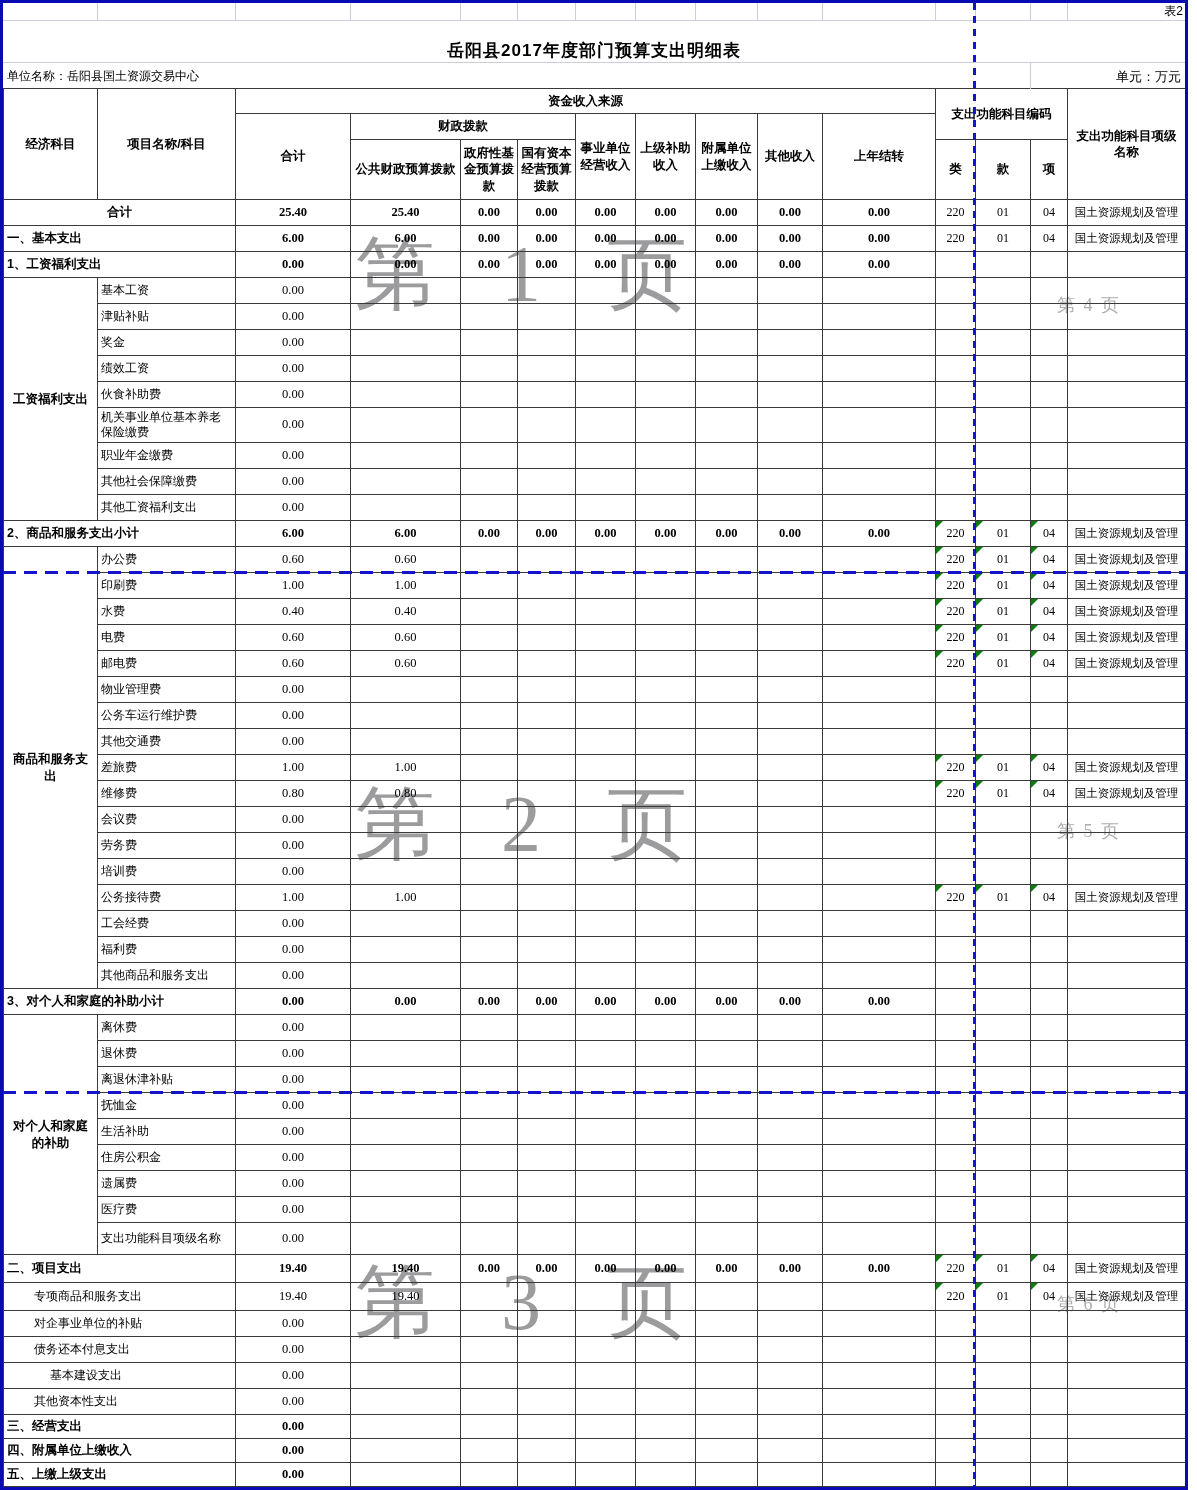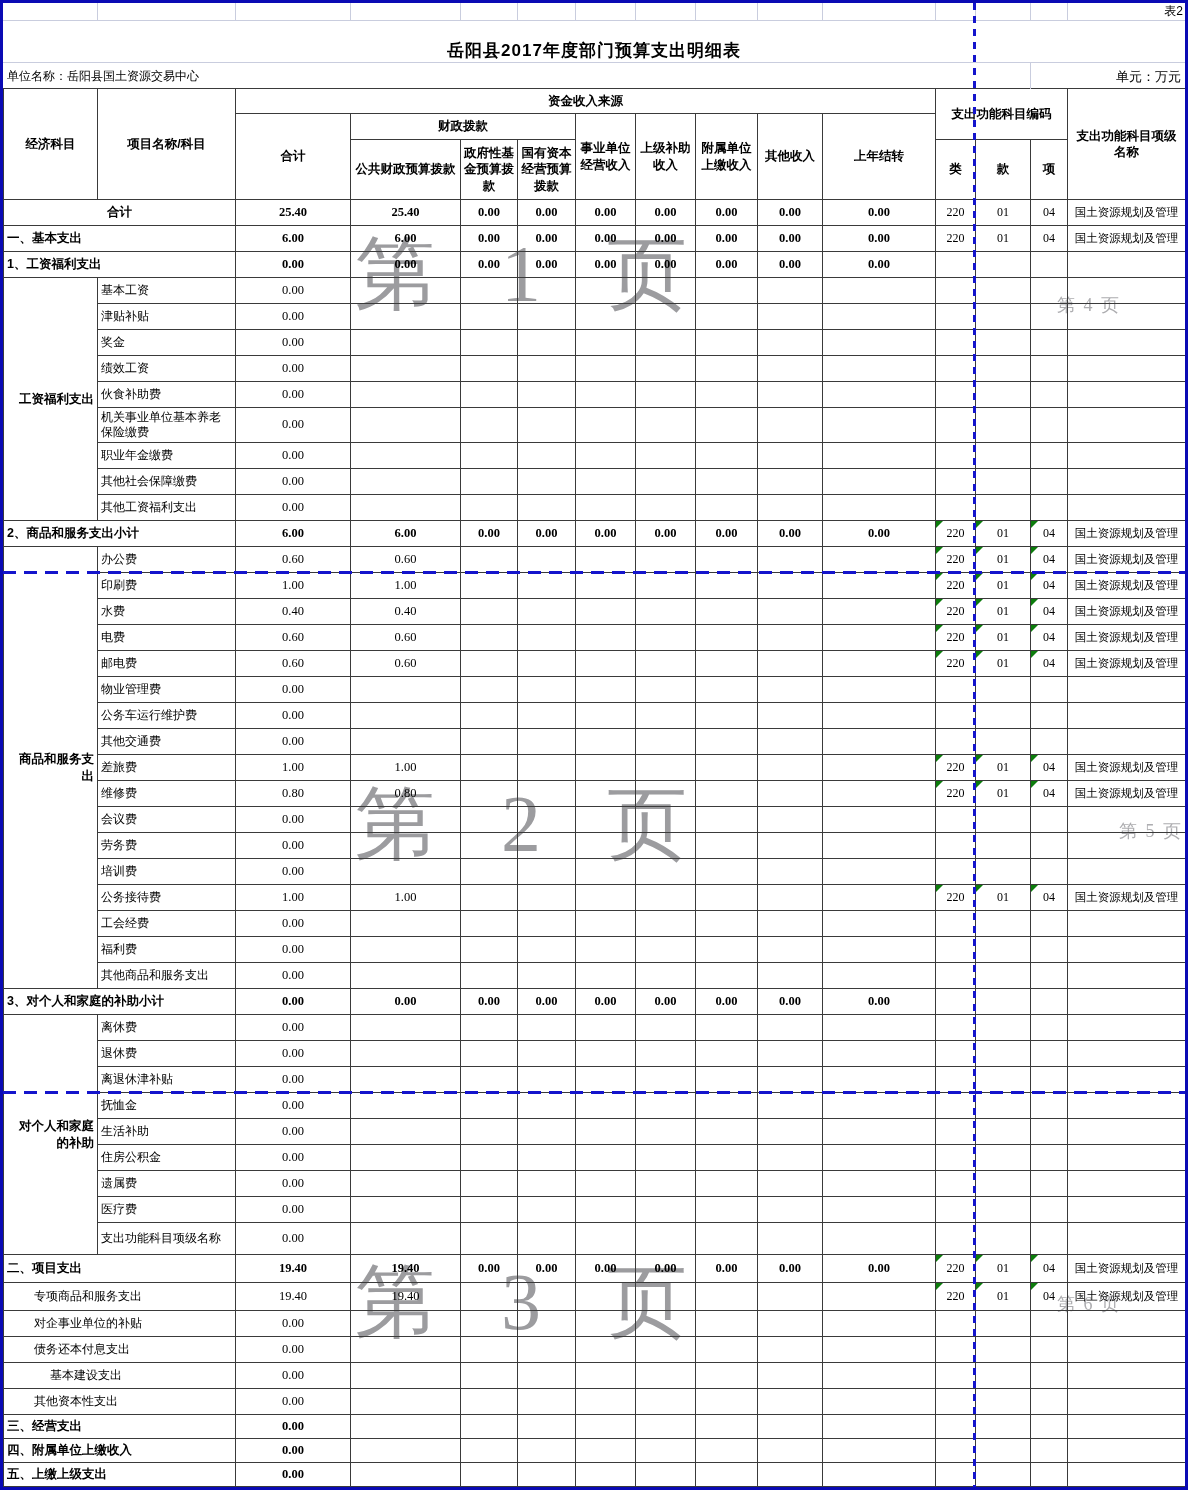--- a/index.html
+++ b/index.html
@@ -17,33 +17,33 @@
   .unit-row{position:absolute;left:0;top:59px;width:100%;height:26px;border-top:1px solid #c9cdde;z-index:2;}
   .unit-row .uname{position:absolute;left:4px;top:5px;font-size:12px;}
   .unit-row .uval{position:absolute;right:4px;top:5px;font-size:13px;}
   .unit-row .usep{position:absolute;left:1027px;top:0;width:1px;height:26px;background:#c9cdde;}
   
   .wm{position:absolute;z-index:0;color:#9c9c9f;pointer-events:none;line-height:1;white-space:nowrap;
       font-family:"Liberation Serif","DejaVu Serif",serif;}
   .wm-big{font-size:80px;letter-spacing:12px;word-spacing:22px;}
   .wm-small{font-size:18px;color:#adadb0;letter-spacing:2px;}
   .wm1{left:352px;top:231px;} .wm2{left:352px;top:781px;} .wm3{left:352px;top:1259px;}
-  .wm4{left:1054px;top:293px;} .wm5{left:1116px;top:819px;} .wm6{left:1054px;top:1292px;}
+  .wm4{left:1054px;top:293px;} .wm5{left:1054px;top:819px;} .wm6{left:1054px;top:1292px;}
   
   table.grid{position:absolute;left:0;top:85px;z-index:1;border-collapse:collapse;table-layout:fixed;width:1182px;background:transparent;}
   .grid th,.grid td{border:1px solid #3a3a3a;padding:0 3px;overflow:hidden;vertical-align:middle;background:transparent;}
   .grid th{font-size:12.5px;font-weight:bold;text-align:center;line-height:1.3;}
   .grid td{font-size:12px;line-height:1.25;}
   td.lbl{text-align:left;}
   td.ctr{text-align:center;}
   td.b, .grid td.b{font-weight:bold;font-size:12.5px;}
   td.num{text-align:center;font-family:"Liberation Serif","DejaVu Serif",serif;font-size:12.5px;}
   td.code{text-align:center;position:relative;font-family:"Liberation Serif","DejaVu Serif",serif;font-size:12px;}
   td.func{text-align:center;font-size:11.5px;padding:0 1px;}
-  td.glabel{font-weight:bold;font-size:12.5px;text-align:right;line-height:1.35;}
+  td.glabel{font-weight:bold;font-size:12.5px;text-align:center;line-height:1.35;}
   .ind1{padding-left:30px !important;}
   .ind2{padding-left:46px !important;}
   i.tri{position:absolute;left:0;top:0;width:0;height:0;display:block;
         border-top:7px solid #0c7c0c;border-right:7px solid transparent;}
   
   .pb{position:absolute;z-index:5;pointer-events:auto;}
   .pb-v{left:970px;top:0;width:3px;height:100%;
         background:repeating-linear-gradient(180deg,#1414cc 0px,#1414cc 7px,transparent 7px,transparent 13px);}
   .pb-h{left:0;width:100%;height:3px;
         background:repeating-linear-gradient(90deg,#1414cc 0px,#1414cc 13px,transparent 13px,transparent 21px);}

